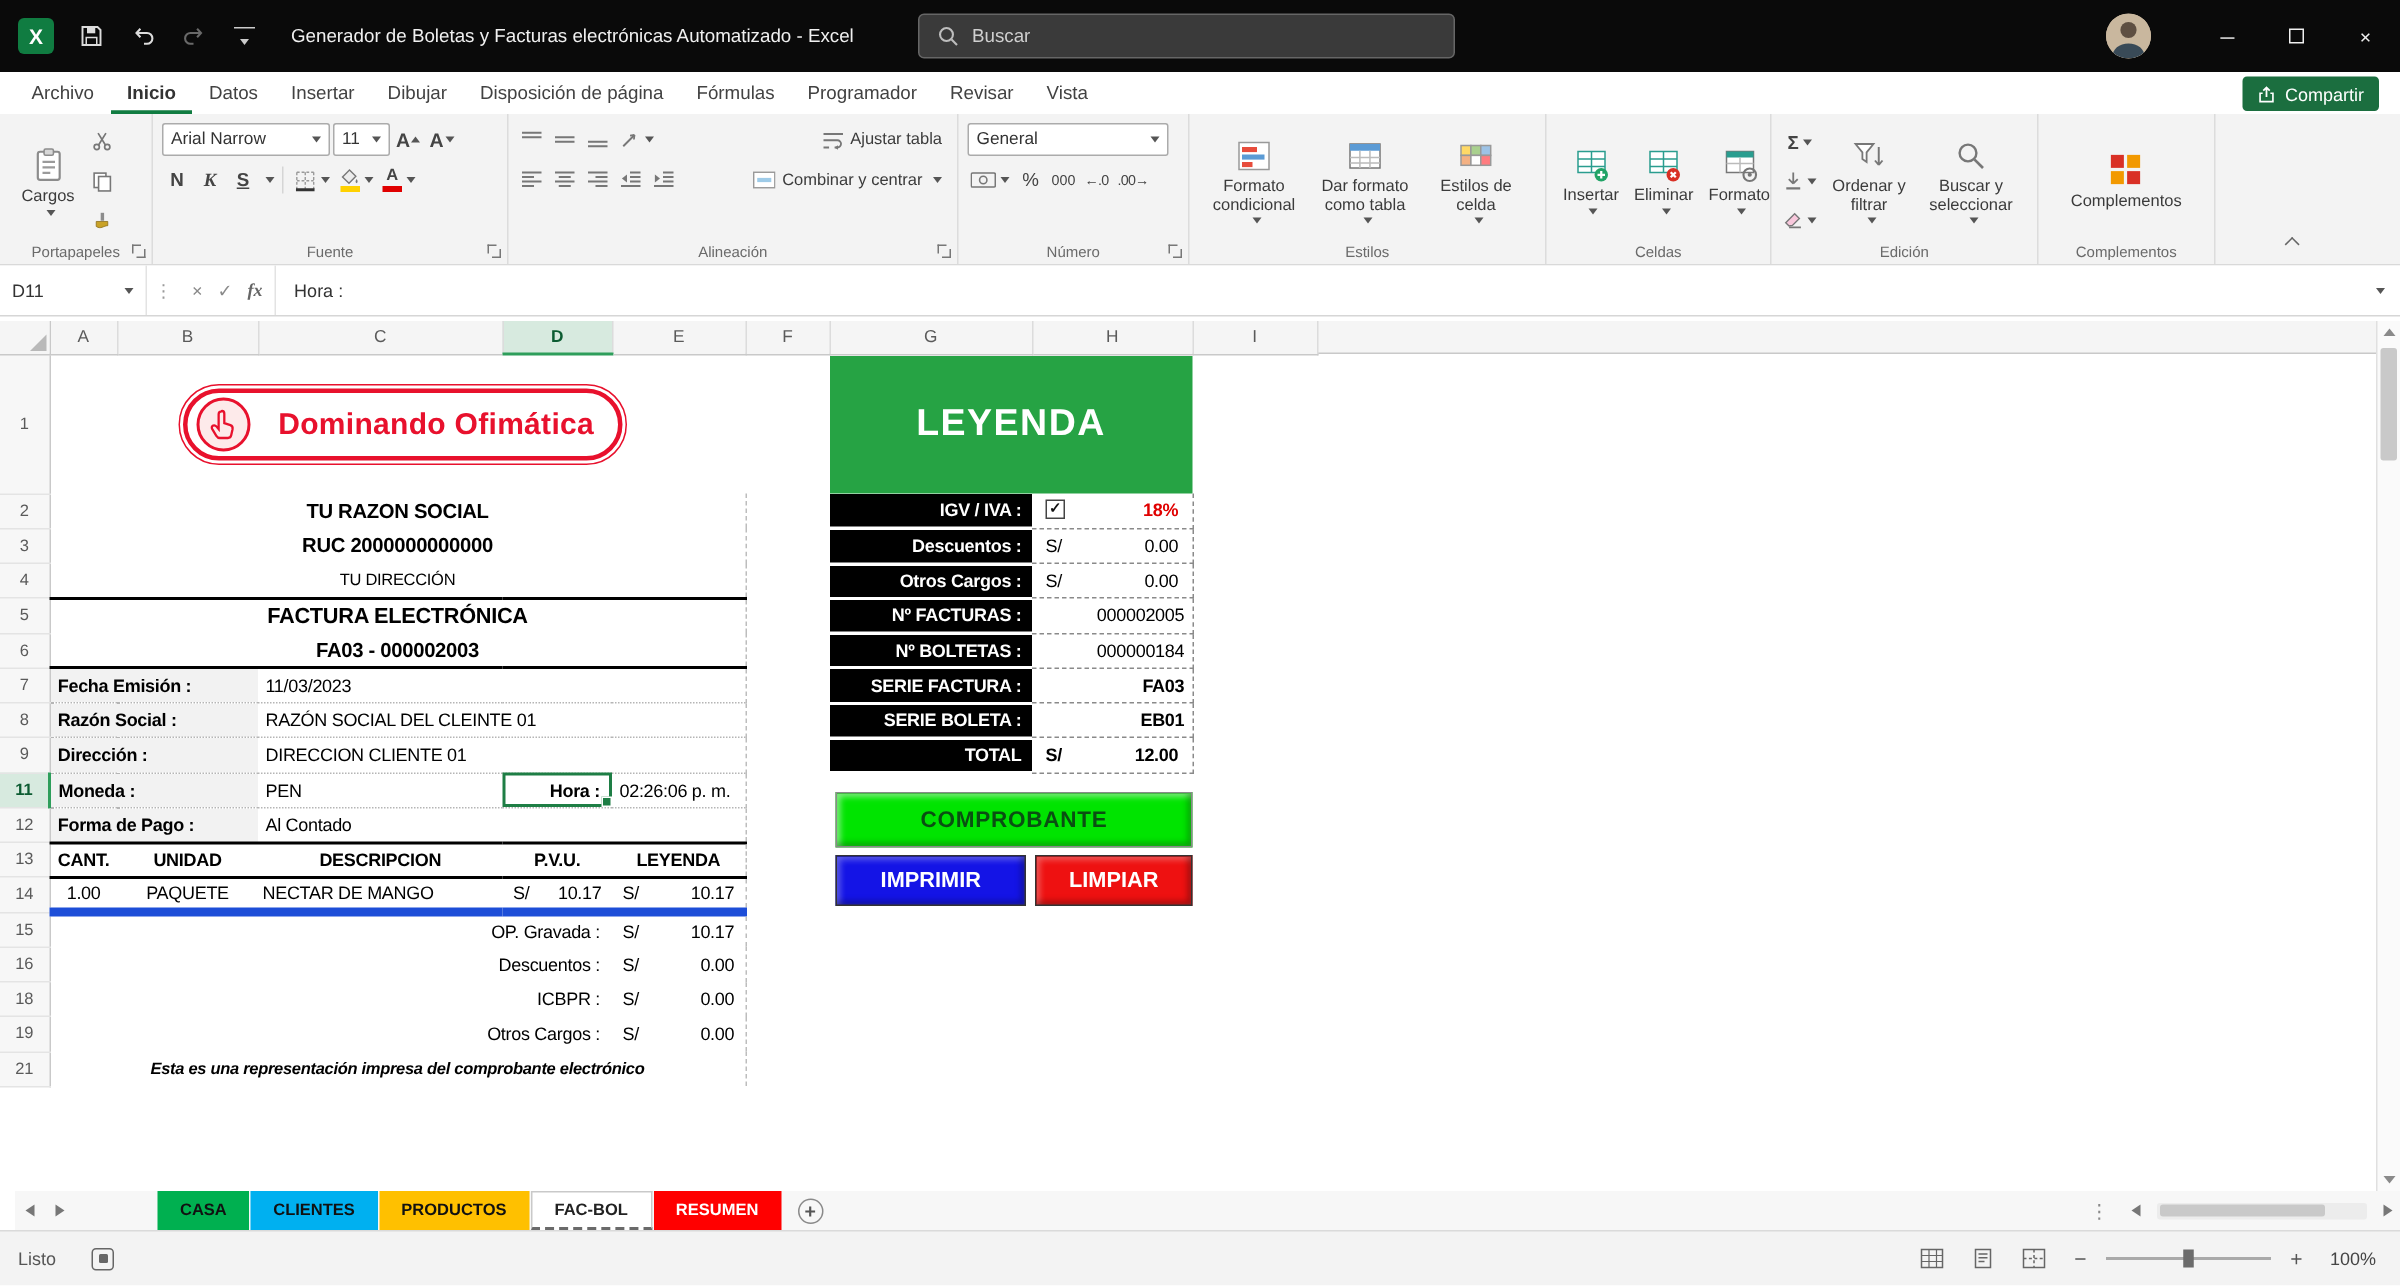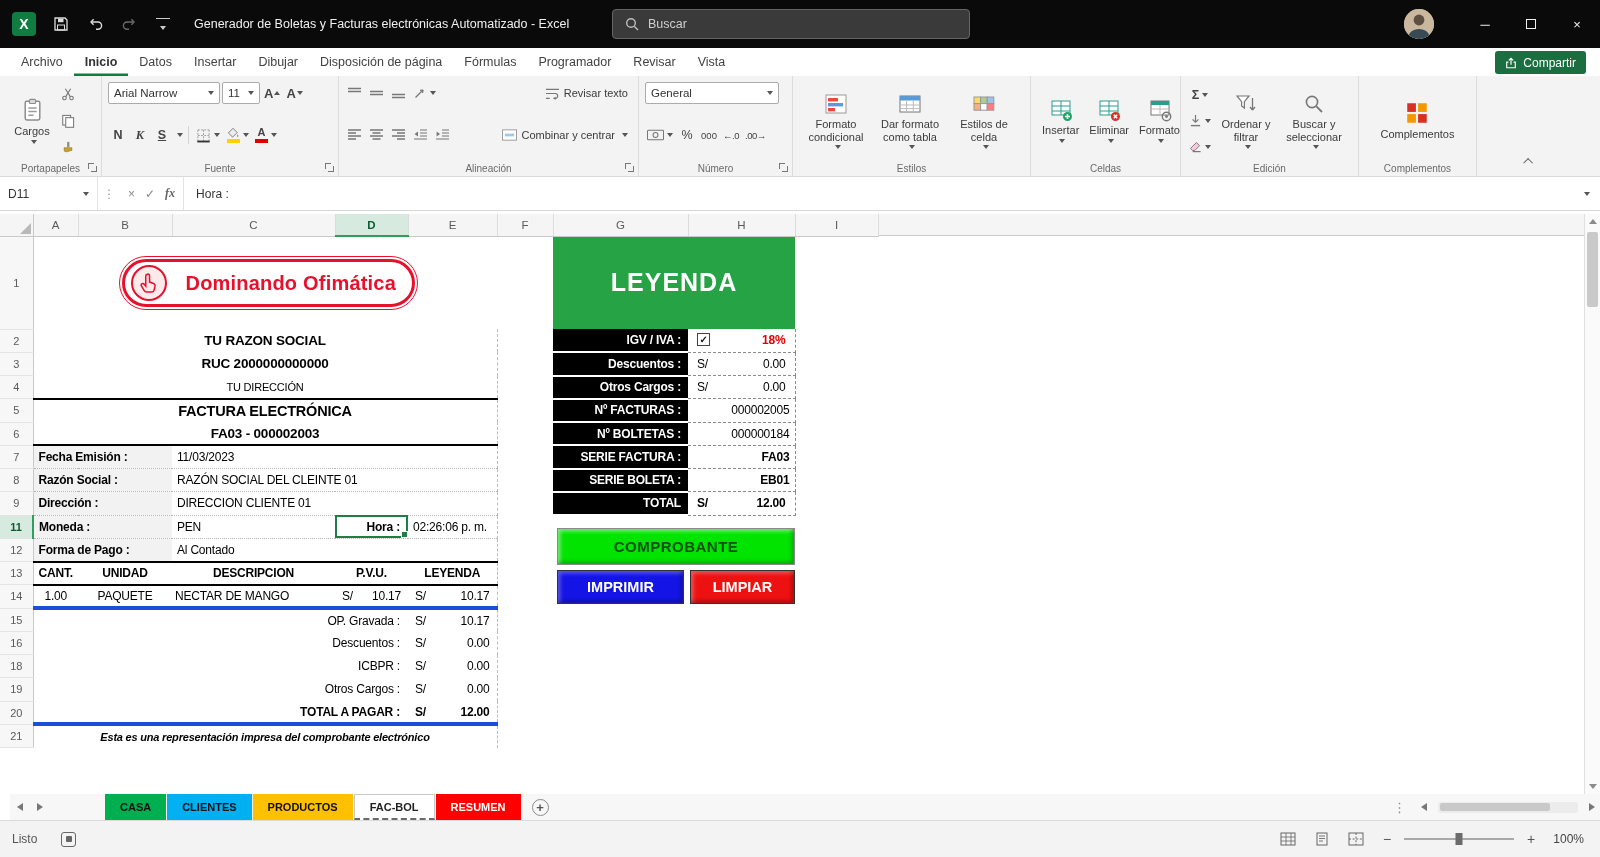--- a/index.html
+++ b/index.html
@@ -37,21 +37,21 @@
   
   .ribbon { position:absolute; top:76px; left:0; width:1600px; height:101px; background:#f3f3f3;
     border-bottom:1px solid #d9d9d9; display:flex; align-items:stretch; }
   .rgroup { position:relative; border-right:1px solid #dcdcdc; padding:5px 6px 16px; display:flex; }
   .glabel { position:absolute; bottom:2px; left:0; right:0; text-align:center; font-size:10px; color:#6a6a6a; }
   .launcher { position:absolute; right:3px; bottom:3px; width:11px; height:11px; }
   .launcher::before { content:""; position:absolute; left:1px; top:1px; width:5px; height:5px;
     border-left:1.5px solid #777; border-top:1.5px solid #777; }
   .launcher::after { content:""; position:absolute; right:1px; bottom:1px; width:5px; height:5px;
     border-right:1.5px solid #777; border-bottom:1.5px solid #777; }
-  .rcol { display:flex; flex-direction:column; gap:18px; }
+  .rcol { display:flex; flex-direction:column; gap:3px; }
   .frow { display:flex; align-items:center; gap:2px; height:24px; }
   .bigbtn { display:flex; flex-direction:column; align-items:center; justify-content:center; gap:2px;
     padding:2px 5px; font-size:11px; color:#3b3b3b; border-radius:3px; text-align:center; line-height:1.15; }
   .mini { height:22px; min-width:20px; display:inline-flex; align-items:center; justify-content:center;
     font-size:12.5px; color:#444; padding:0 2px; border-radius:2px; }
   .combo { height:22px; border:1px solid #ababab; background:#fff; display:flex; align-items:center;
     justify-content:space-between; padding:0 5px; font-size:11.5px; color:#333; border-radius:2px; }
   .dd { width:0; height:0; border-left:3px solid transparent; border-right:3px solid transparent;
     border-top:4px solid #555; margin-left:3px; }
   .vsep { width:1px; height:18px; background:#d5d5d5; margin:0 3px; }
@@ -96,21 +96,21 @@
     font-weight:normal; font-size:11px; color:#5a5a5a; text-align:center; }
   th.rh.hl { background:#d7eadf; color:#0c5c32; border-right:2px solid #2e9e5b; font-weight:bold; }
   td { font-size:12px; color:#000; padding:0 3px; vertical-align:middle; overflow:hidden; white-space:nowrap; letter-spacing:-.2px; }
   .cx { text-align:center; } .rt { text-align:right; } .b { font-weight:bold; }
   .s11 { font-size:11px; } .s13 { font-size:13.5px; } .s14 { font-size:14.5px; }
   .bl { border-left:1px dashed #bdbdbd; } .br { border-right:1px dashed #bdbdbd; }
   .dot { border-bottom:1px dotted #b5b5b5; }
   .inv-lbl { font-weight:bold; background:#f2f2f2; padding-left:5px; }
   .inv-val { padding-left:5px; }
   .topline { border-top:2px solid #000; }
-  .ibot { border-bottom:4px solid #1d4ed8; }
+  .ibot { border-bottom:6px solid #1d4ed8; }
   .ith { font-weight:bold; text-align:center; border-top:2px solid #000; border-bottom:2px solid #000; }
   .sv { display:flex; justify-content:space-between; padding:0 4px; }
   .tot-l { text-align:right; padding-right:8px; }
   .foot { text-align:center; font-weight:bold; font-style:italic; font-size:11px; }
   .logo-cell { text-align:center; }
   .logo { display:inline-flex; align-items:center; gap:19px; border:3px solid #e8112d; border-radius:30px;
     padding:3px 16px 3px 6px; outline:1px solid #e8112d; outline-offset:2.5px; background:#fff; transform:translateX(-25px); }
   .logo-circle { width:36px; height:36px; border-radius:50%; border:2.5px solid #e8112d; background:#fdeaea;
     display:flex; align-items:center; justify-content:center; }
   .logo-text { font-size:20px; font-weight:bold; color:#e8112d; letter-spacing:.2px; }
@@ -373,21 +373,21 @@
               <path d="M2.5 11.5 10 4" stroke="#777" stroke-width="1.3"></path>
               <path d="M10 4l-3 .4M10 4l-.4 3" stroke="#777" stroke-width="1.2" fill="none"></path>
             </svg>
             <span class="dd"></span>
           </span>
         <span class="tbtn">
           <svg width="15" height="13" viewBox="0 0 16 14">
               <path d="M1 2.5h14M1 7h10a2.6 2.6 0 1 1 0 5.2H9M1 12.2h4" fill="none" stroke="#777" stroke-width="1.3"></path>
               <path d="M9 12.2l2.4-1.7v3.4z" fill="#777"></path>
             </svg>
-          <span>Revisar texto</span>
+          <span>Ajustar tabla</span>
         </span>
       </div>
       <div class="frow">
         <span class="mini">
             <svg width="14" height="12" viewBox="0 0 14 12">
               <path d="M0 1h13M0 4h8M0 7h13M0 10h8" stroke="#777" stroke-width="1.3"></path>
             </svg>
           </span>
         <span class="mini">
             <svg width="14" height="12" viewBox="0 0 14 12">
@@ -834,34 +834,20 @@
               <span>S/</span>
               <span>0.00</span>
             </div>
           </td>
       <td></td>
       <td></td>
       <td></td>
       <td></td>
     </tr>
     <tr class="rr">
-      <th class="rh">20</th>
-      <td colspan="4" class="tot-l b bl ibot">TOTAL A PAGAR :</td>
-      <td class="b br ibot">
-            <div class="sv">
-              <span>S/</span>
-              <span>12.00</span>
-            </div>
-          </td>
-      <td></td>
-      <td></td>
-      <td></td>
-      <td></td>
-    </tr>
-    <tr class="rr">
       <th class="rh">21</th>
       <td colspan="5" class="foot bl br">Esta es una representación impresa del comprobante electrónico</td>
       <td></td>
       <td></td>
       <td></td>
       <td></td>
     </tr>
   </tbody>
     </table>
 </div>

